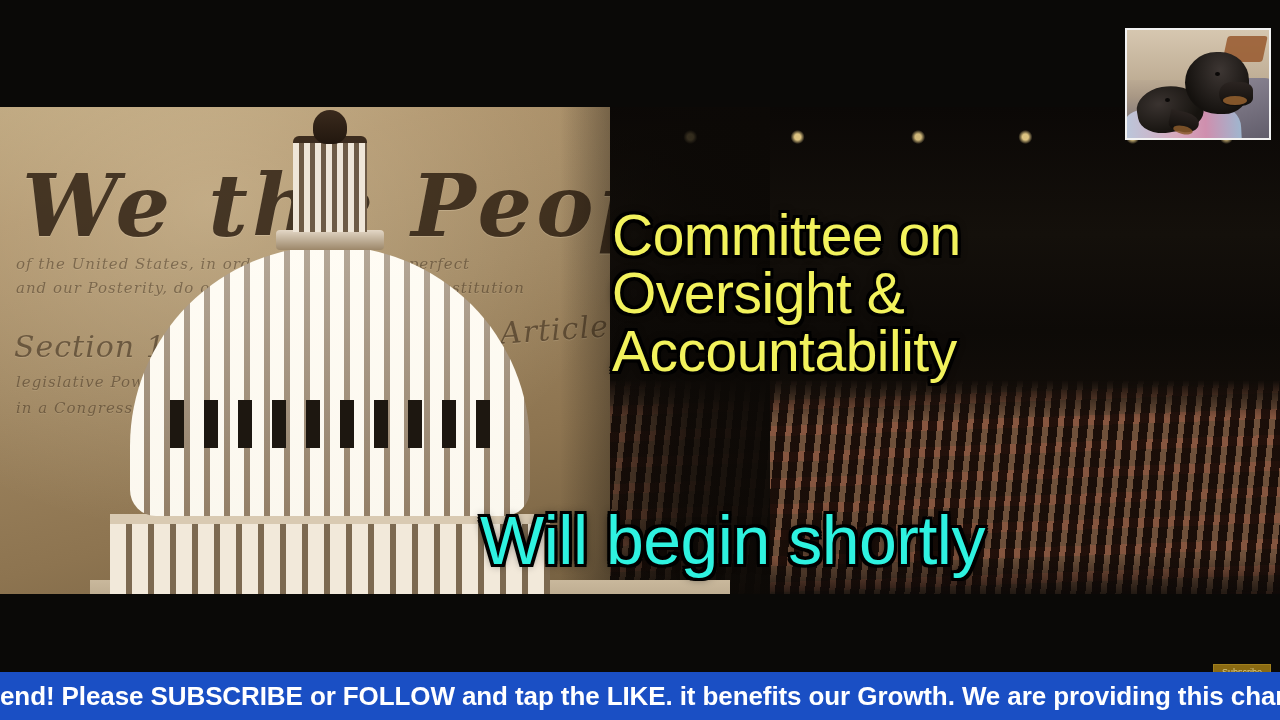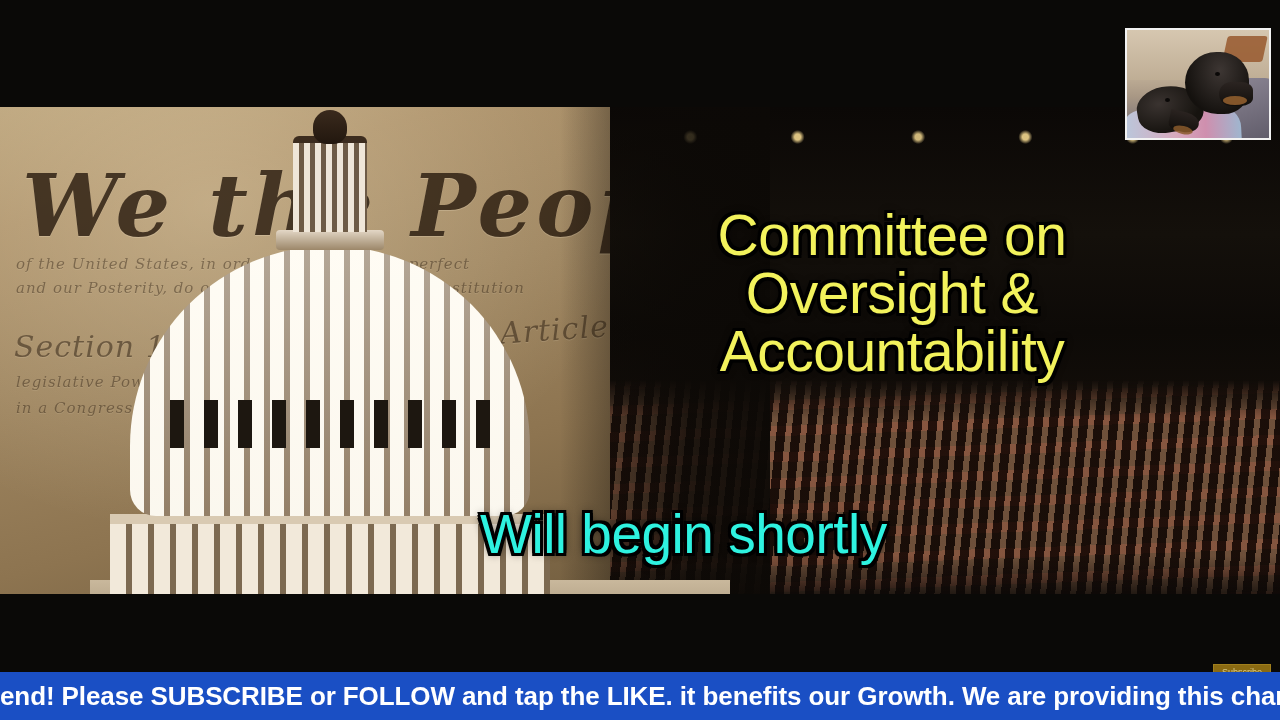--- a/index.html
+++ b/index.html
@@ -171,35 +171,35 @@
     font-size:33px; color:#e9ea63;
     text-shadow:0 0 7px rgba(220,225,90,.4);
   }
 
   
   .cap{
     position:absolute; z-index:6;
     font-weight:400;
     line-height:1.02;
     white-space:pre-line;
-    text-align:center;
+    text-align:left;
   }
   #committee-title{
     left:612px; top:206px; width:560px;
     font-size:57px;
     color:#f2f25c;
     letter-spacing:-.5px;
     text-shadow:
       -3px -3px 0 #000, 3px -3px 0 #000, -3px 3px 0 #000, 3px 3px 0 #000,
       -3px 0 0 #000, 3px 0 0 #000, 0 -3px 0 #000, 0 3px 0 #000,
       0 0 8px rgba(0,0,0,.9);
   }
   #begin-shortly{
     left:480px; top:506px; width:800px;
-    font-size:55px;
+    font-size:68px;
     color:#2ef2e0;
     letter-spacing:-.5px;
     text-align:left;
     text-shadow:
       -3px -3px 0 #000, 3px -3px 0 #000, -3px 3px 0 #000, 3px 3px 0 #000,
       -3px 0 0 #000, 3px 0 0 #000, 0 -3px 0 #000, 0 3px 0 #000,
       0 0 10px rgba(0,0,0,.9);
   }
 
   

